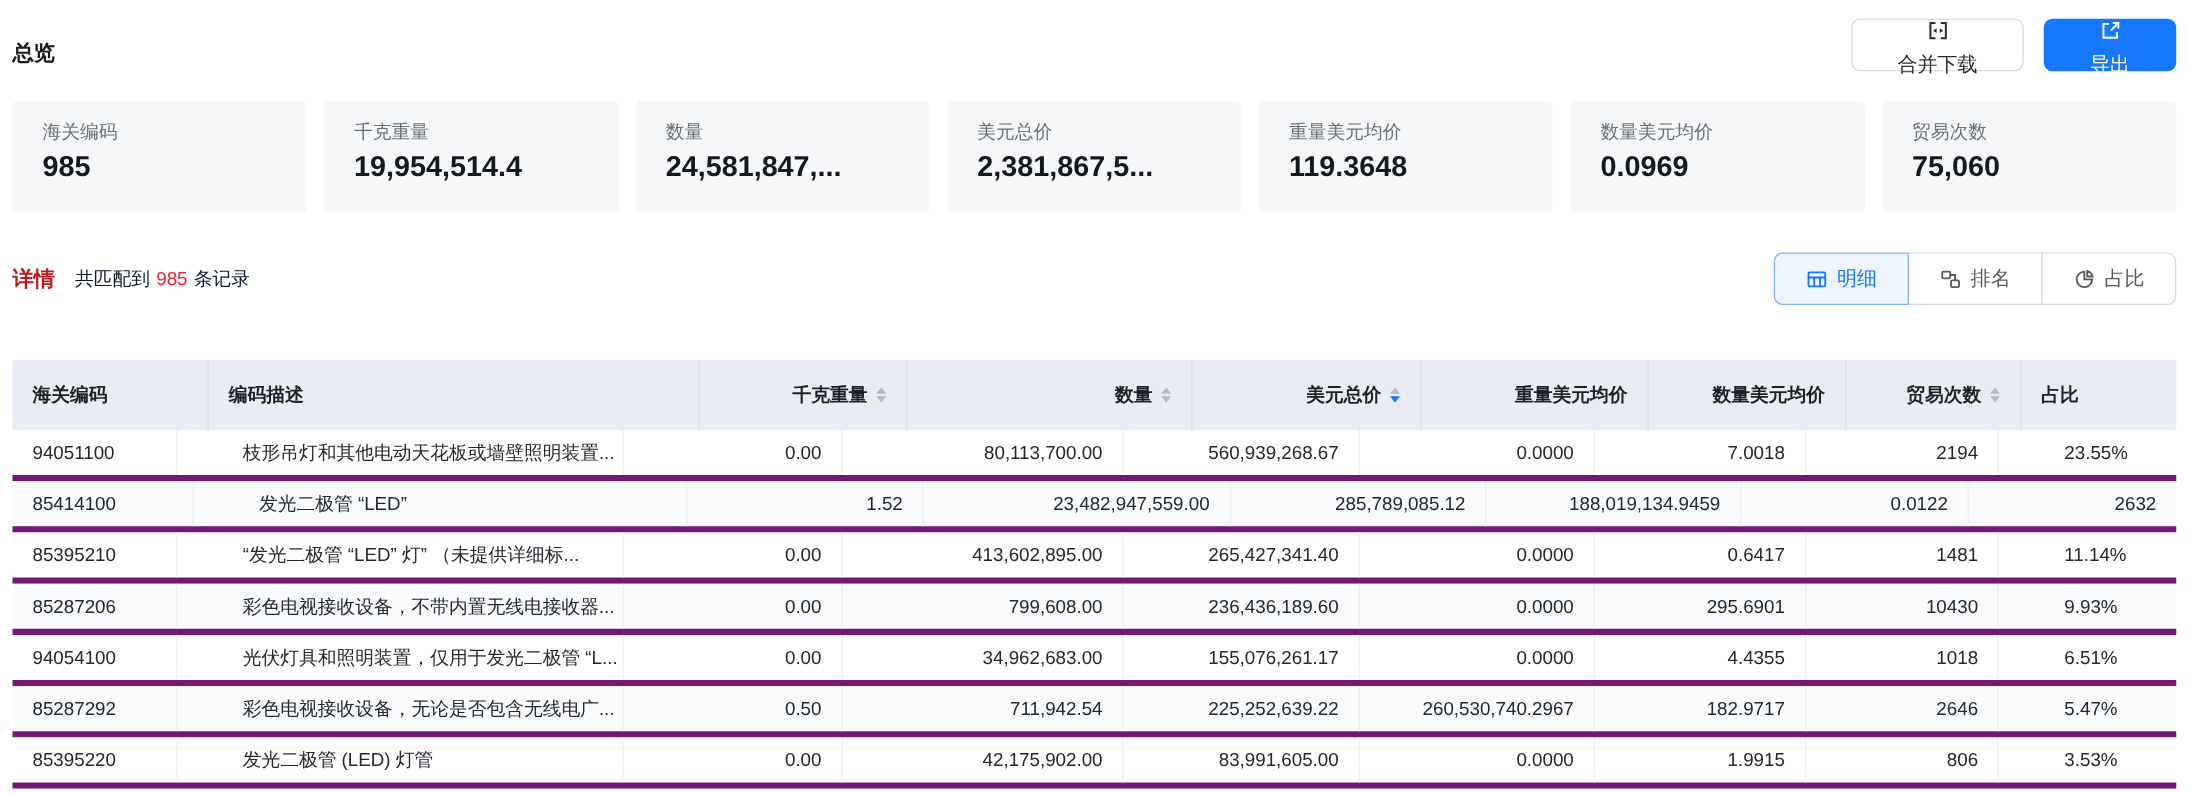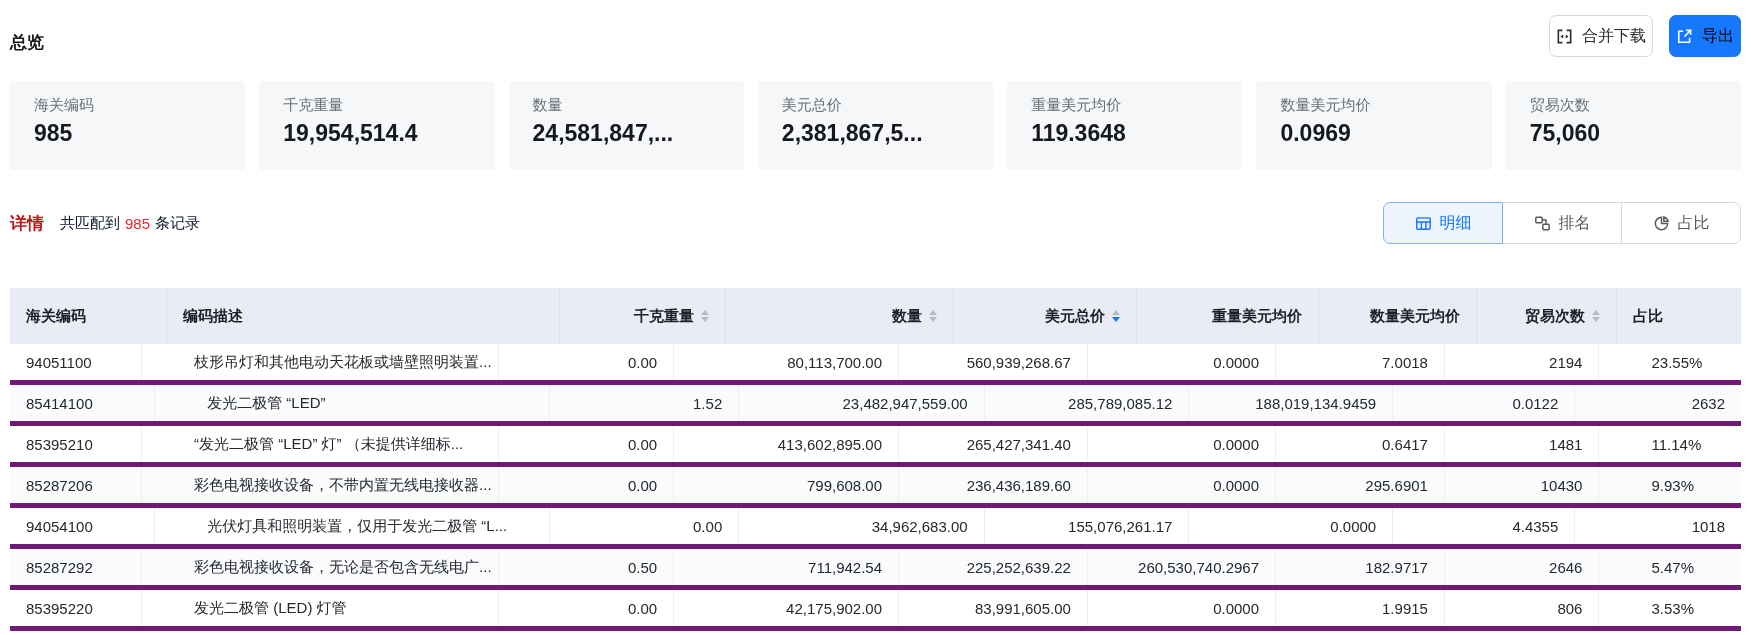--- a/index.html
+++ b/index.html
@@ -4,39 +4,39 @@
 <style>
   * { margin:0; padding:0; box-sizing:border-box; }
   html,body { width:1751px; height:635px; overflow:hidden; background:#fff;
     font-family:"Liberation Sans","DejaVu Sans",sans-serif; color:#262626; }
   .page { padding:0 10px; }
 
   
   .topbar { margin-top:14px; height:44px; display:flex; align-items:center; justify-content:space-between; }
   .page-title { font-size:17px; font-weight:700; color:#17191c;margin-top:12px; }
   .topbar-actions { display:flex; gap:16px; }
-  .btn { height:42px; display:inline-flex; align-items:center; gap:9px; padding:0 6px;
-    font-size:16px; border:1px solid #d9d9d9; border-radius:7px; background:#fff; color:#2b2b2b; cursor:pointer; }
+  .btn { height:42px; display:inline-flex; align-items:center; gap:9px; padding:0 36px;
+    font-size:16px; border:1px solid #d9d9d9; border-radius:7px; background:#fff; color:#2b2b2b; cursor:pointer;flex-direction:column; }
   .btn svg { display:block; }
-  .btn.primary { background:#1677ff; border-color:#1677ff; color:#000000; }
+  .btn.primary { background:#1677ff; border-color:#1677ff; color:#fef9c3; }
 
   
   .cards { display:flex; gap:14px; margin-top:23px; }
   .card { flex:1; height:89px; background:#f5f7f9; border-radius:4px; padding:15px 10px 0 24px; overflow:hidden; }
   .card-label { font-size:15px; color:#697077; }
   .card-value { margin-top:5px; font-size:23px; font-weight:700; color:#15191e; white-space:nowrap; }
 
   
   .detail-bar { margin-top:32px; height:42px; display:flex; align-items:center; }
   .detail-title { font-size:17px; font-weight:700; color:#b91c1c; margin-right:16px; }
   .match { font-size:15px; color:#0f172a; }
   .match + .match { margin-left:5px; }
   .match.red { color:#f5222d; }
   .tabs { margin-left:auto; display:flex; }
-  .tab { width:120px; height:42px; display:flex; align-items:center; justify-content:center; gap:8px;
+  .tab { width:108px; height:42px; display:flex; align-items:center; justify-content:center; gap:8px;
     font-size:16px; color:#595959; background:#fff; border:1px solid #d9d9d9; margin-left:-1px; cursor:pointer; }
   .tab:first-child { border-radius:7px 0 0 7px; margin-left:0; }
   .tab:last-child { border-radius:0 7px 7px 0; }
   .tab.active { color:#1677ff; background:#eef5ff; border-color:#7fb0f9; z-index:1; }
   .tab svg { display:block; }
 
   
   .table { margin-top:44px; }
   .thead { display:flex; height:56px; background:#e9ebf5; }
   .th { display:flex; align-items:center; padding:0 16px; font-size:15px; font-weight:700; color:#1d2029;
@@ -246,20 +246,21 @@
       </div>
         <div class="tr">
         <div class="td c0">94054100</div>
         <div class="td c1">光伏灯具和照明装置，仅用于发光二极管 “L...</div>
         <div class="td c2 right">0.00</div>
         <div class="td c3 right">34,962,683.00</div>
         <div class="td c4 right">155,076,261.17</div>
         <div class="td c5 right">0.0000</div>
         <div class="td c6 right">4.4355</div>
         <div class="td c7 right">1018</div>
+        <div class="td c8">6.51%</div>
       </div>
         <div class="tr">
         <div class="td c0">85287292</div>
         <div class="td c1">彩色电视接收设备，无论是否包含无线电广...</div>
         <div class="td c2 right">0.50</div>
         <div class="td c3 right">711,942.54</div>
         <div class="td c4 right">225,252,639.22</div>
         <div class="td c5 right">260,530,740.2967</div>
         <div class="td c6 right">182.9717</div>
         <div class="td c7 right">2646</div>

